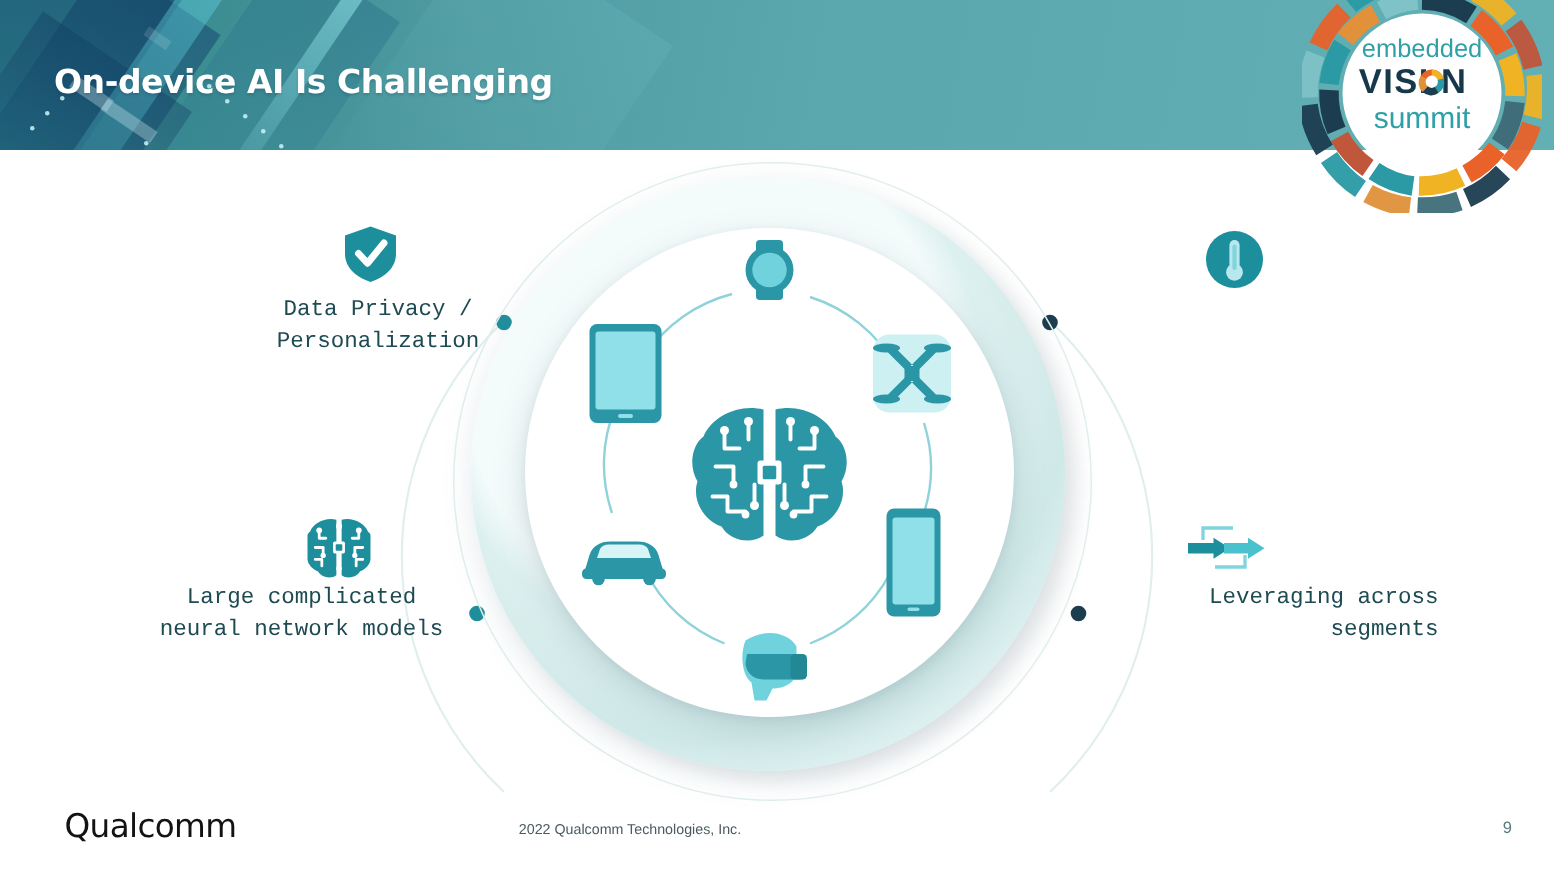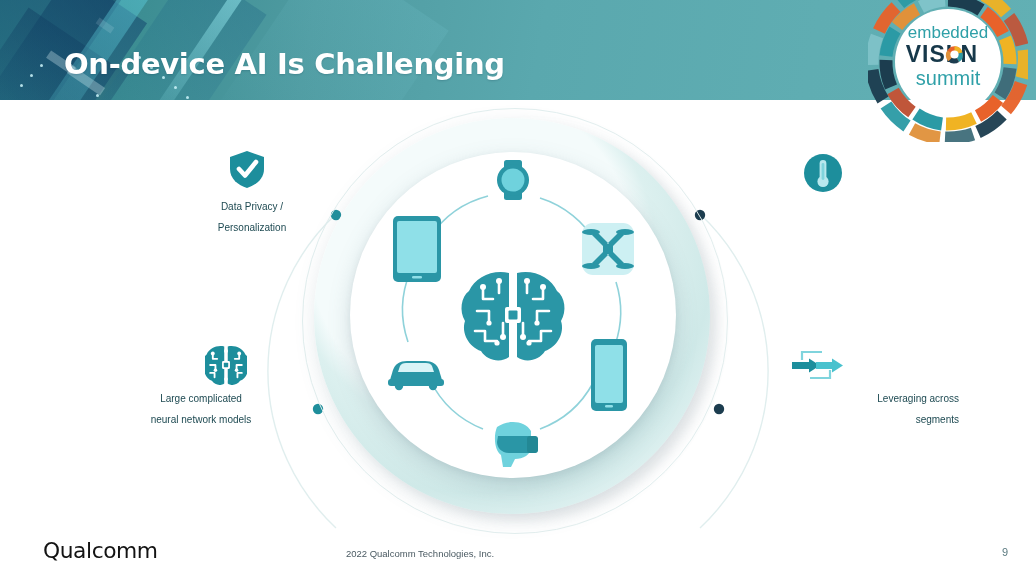--- a/index.html
+++ b/index.html
@@ -106,28 +106,27 @@
     position: absolute;
     background: rgba(230,250,252,.30);
     transform: rotate(34deg);
   }
 
   .slide-title {
     position: absolute;
     left: 36px;
     top: 28px;
     color: #ffffff;
-    font-size: 29px;
+    font-size: 22px;
     font-weight: bold;
     letter-spacing: -0.3px;
     font-family: "DejaVu Sans", sans-serif;
     white-space: nowrap;
     z-index: 6;
     text-shadow: 0 1px 2px rgba(0,40,60,.18);
-    margin-left: 28px;
   }
 
   
   .evs-logo {
     position: absolute;
     right: 8px;
     top: -18px;
     width: 160px;
     height: 160px;
     z-index: 8;
@@ -184,23 +183,23 @@
     position: absolute;
     left: 0; top: 100px;
     width: 1036px; height: 480px;
     pointer-events: none;
   }
 
   
   .label {
     position: absolute;
     color: #1e4a52;
-    font-size: 10px;
+    font-size: 15px;
     line-height: 21px;
-    font-family: Liberation Sans, sans-serif;
+    font-family: Liberation Mono, monospace;
     white-space: pre-line;
   }
   .label-tl { left: 172px; top: 196px; width: 160px; text-align: center; }
   .label-bl { left: 96px;  top: 388px; width: 210px; text-align: center; }
   .label-tr { left: 724px; top: 196px; width: 230px; text-align: left; }
   .label-br { left: 739px; top: 388px; width: 220px; text-align: right; }
 
   .label-icon {
     position: absolute;
     width: 42px; height: 42px;

